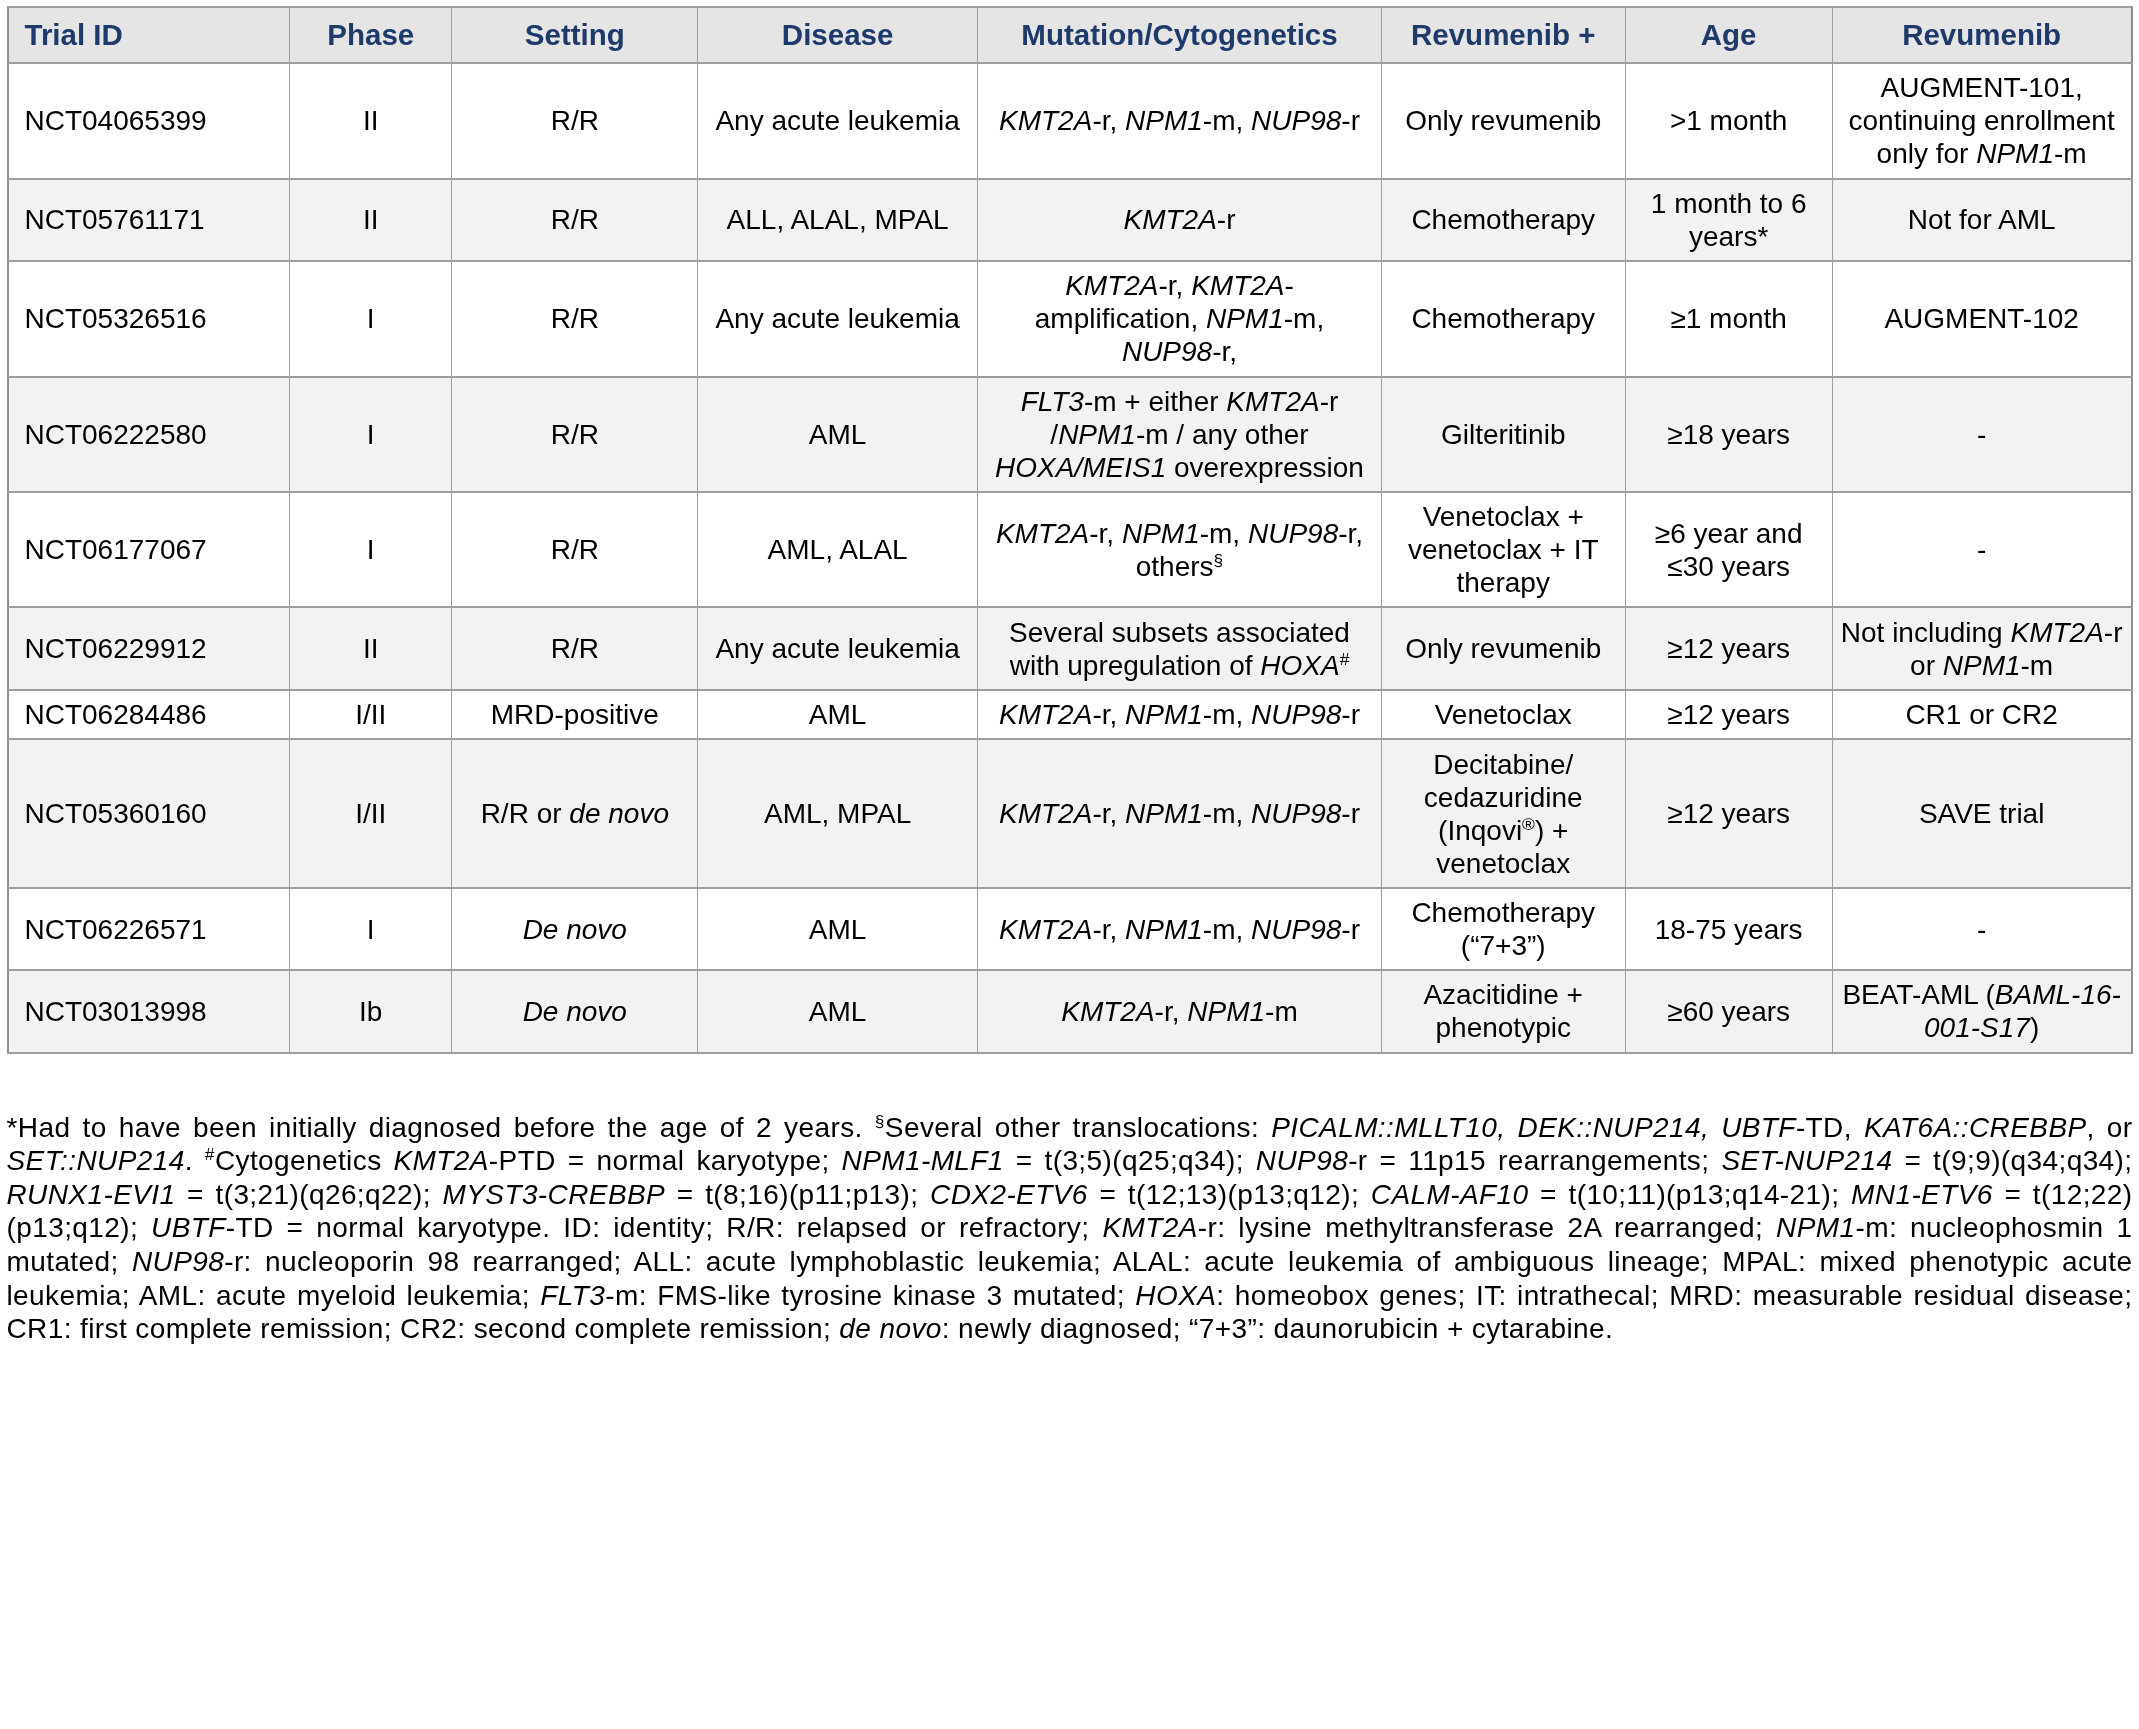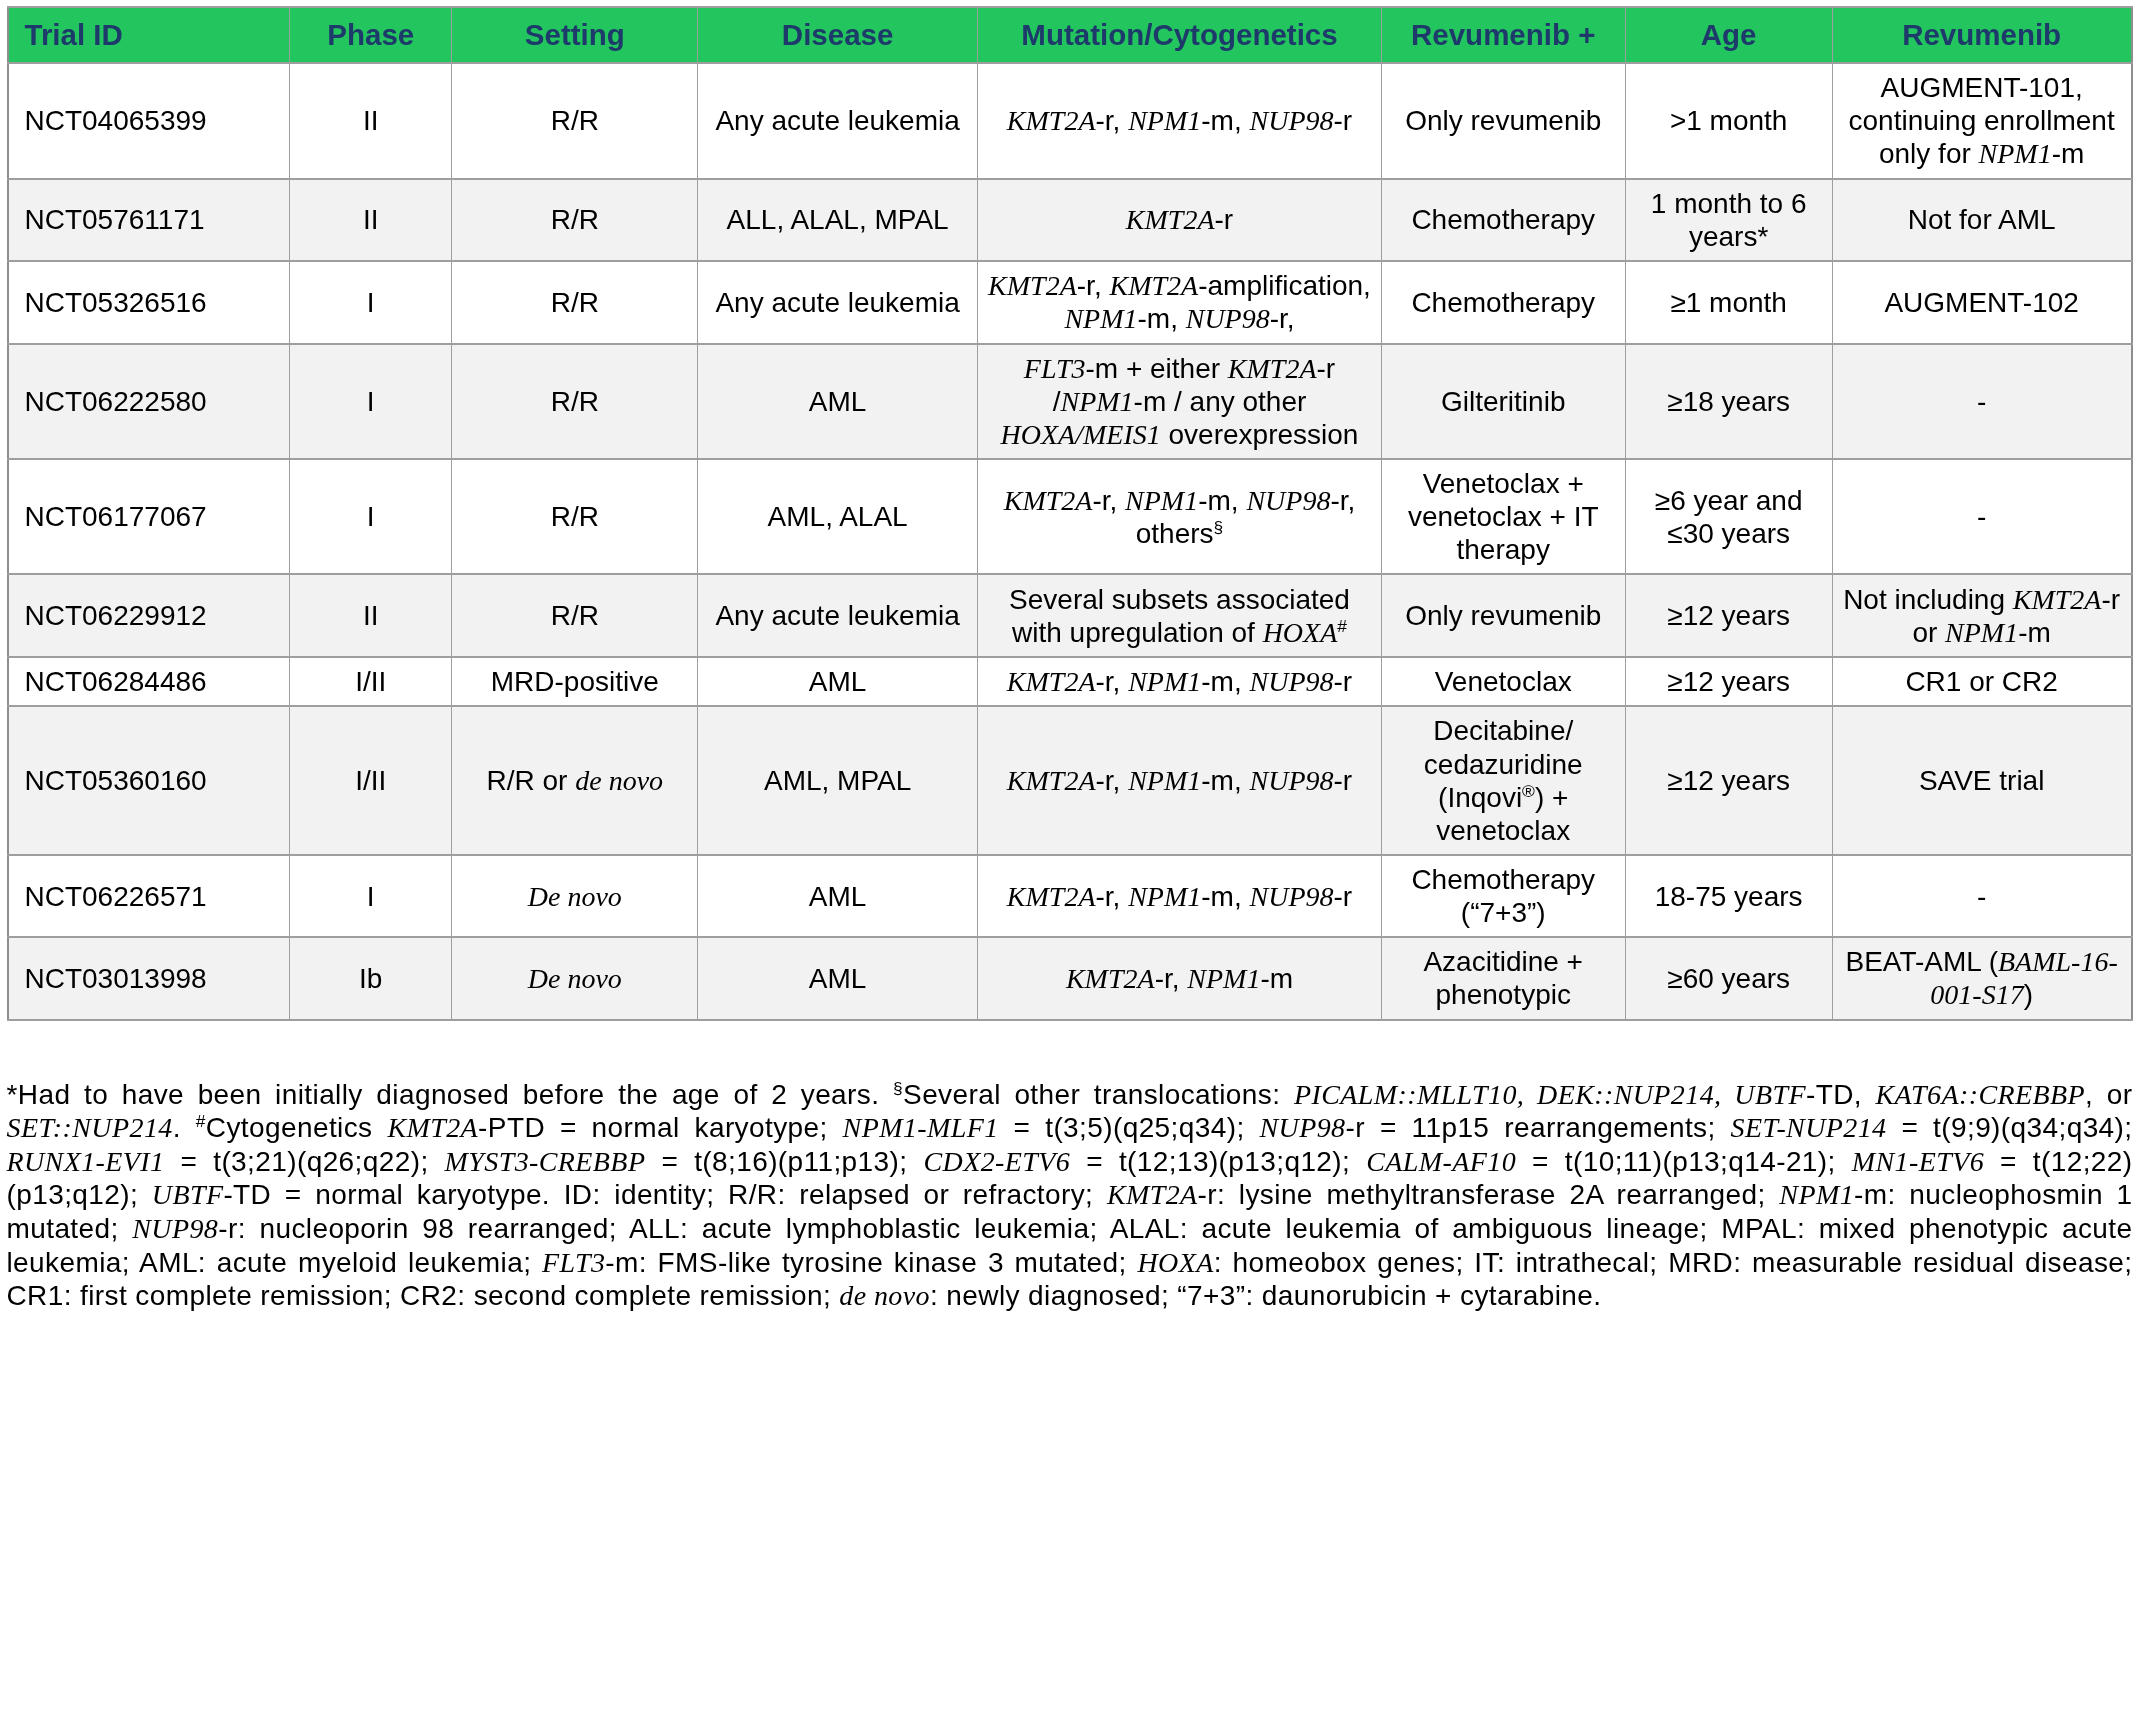--- a/index.html
+++ b/index.html
@@ -33,34 +33,34 @@
     border-top-width: 2.2px;
     border-bottom-width: 2.2px;
     vertical-align: middle;
     text-align: center;
     padding: 7.2px 5.8px;
     font-size: 28px;
     line-height: 1.18;
     overflow: hidden;
   }
   thead th {
-    background: #22c55e;
+    background: #e5e5e5;
     color: #1e3a6b;
     font-weight: bold;
     font-size: 29.5px;
     height: 40px;
   }
   th.col-trial, td.col-trial {
     text-align: left;
     padding-left: 16px;
   }
   tbody tr:nth-child(even) { background: #f2f2f2; }
   tbody tr:nth-child(odd)  { background: #ffffff; }
 
-  .it { font-style: italic; font-family: Liberation Serif, serif; }
+  .it { font-style: italic; }
   sup {
     font-size: 62%;
     line-height: 0;
     vertical-align: super;
   }
   .footnote {
     margin-top: 57px;
     font-size: 28px;
     line-height: 1.2;
     text-align: justify;

